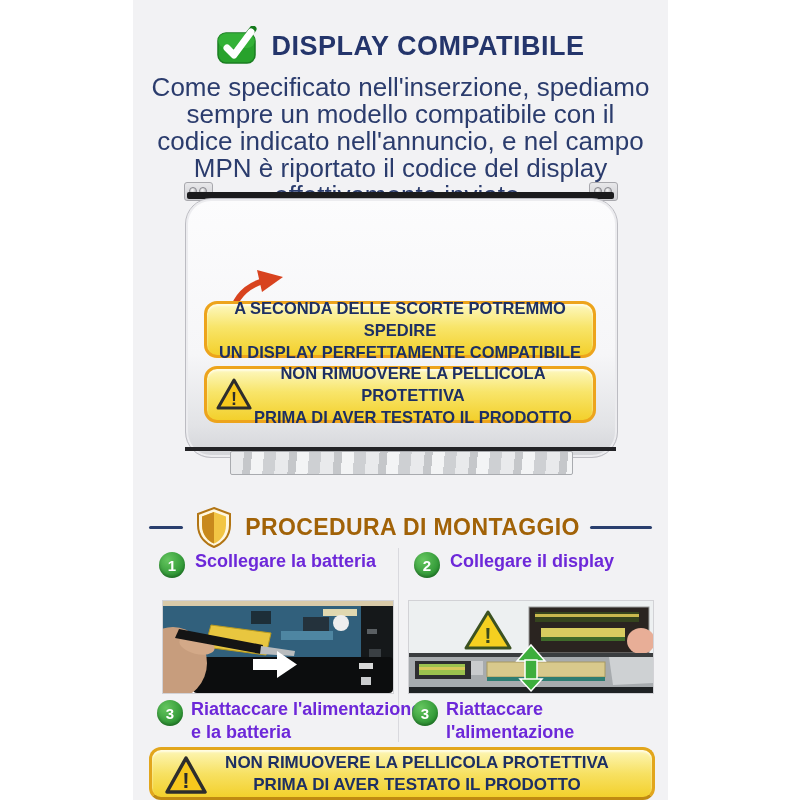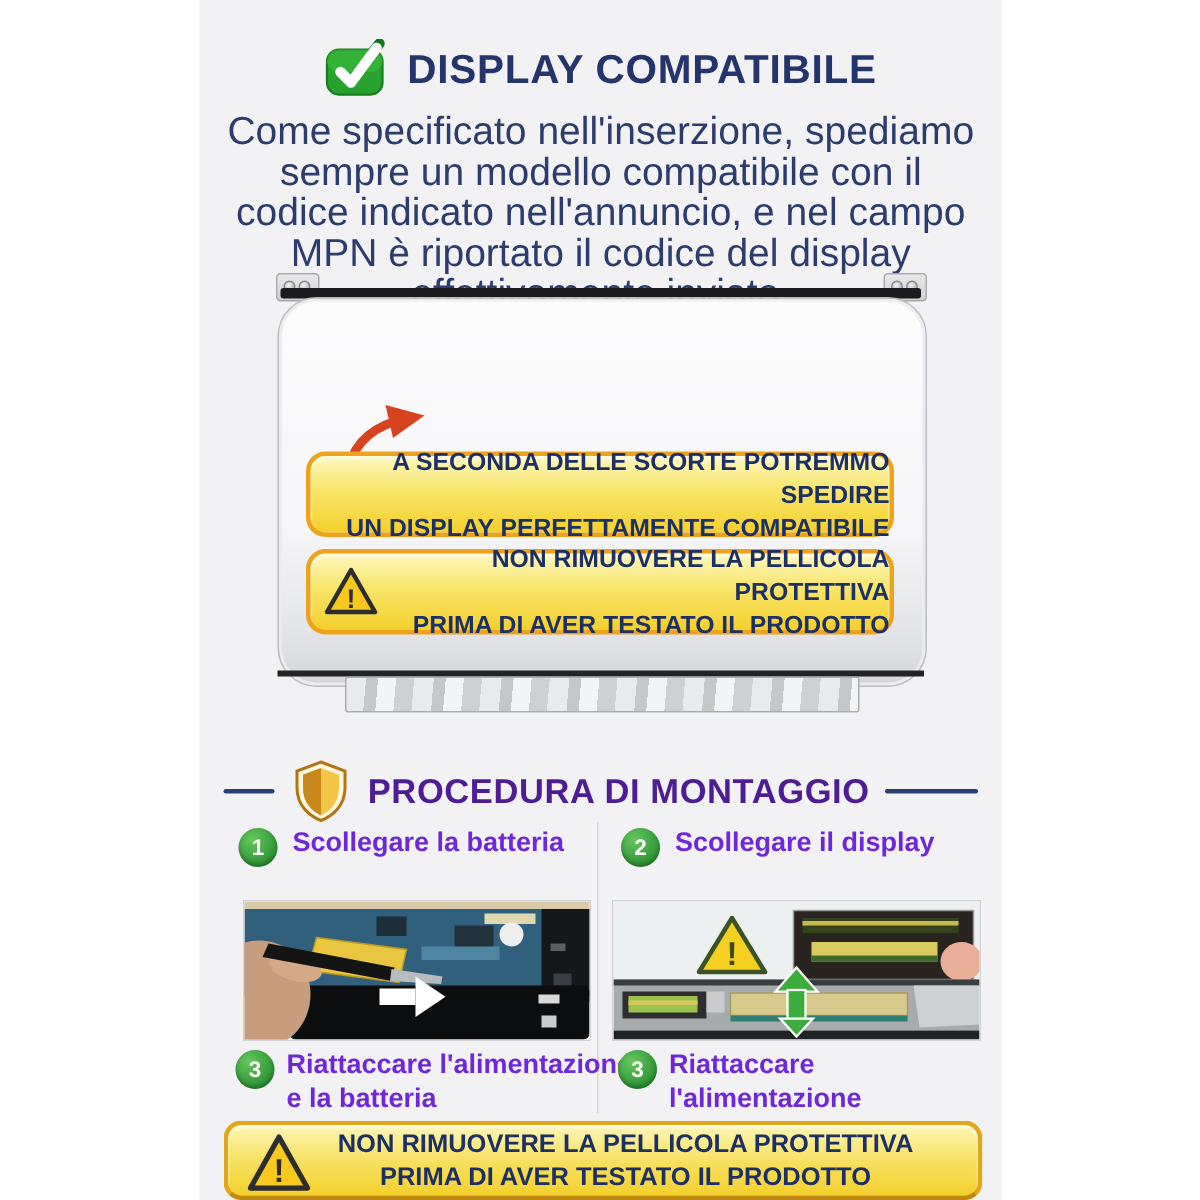--- a/index.html
+++ b/index.html
@@ -27,32 +27,32 @@
             background:linear-gradient(180deg,#fcfcfd 0%,#f6f6f8 60%,#e2e3e6 88%,#d3d4d8 100%);
             box-shadow:inset 0 0 0 2px #ececef;}
   .lcd-bottom-line{position:absolute;left:52px;top:447px;width:431px;height:4px;background:#232326;}
   .foil{position:absolute;left:97px;top:451px;width:341px;height:22px;border:1px solid #a9abaf;border-radius:2px;
         background:repeating-linear-gradient(95deg,#e9eaec 0 13px,#c5c7ca 13px 21px,#f3f4f5 21px 33px,#ced0d3 33px 45px);}
 
   
   .ylabel{position:absolute;left:71px;width:386px;height:51px;border:3px solid #eda41c;border-radius:13px;
           background:linear-gradient(180deg,#fdf8c0 0%,#f8e56a 45%,#f3d02c 100%);
           box-shadow:inset 0 2px 2px #fffce4;display:flex;flex-direction:column;justify-content:center;}
-  .ylabel .ln{text-align:right;font-size:16.5px;line-height:22px;font-weight:bold;color:#1d2f63;}
+  .ylabel .ln{text-align:center;font-size:16.5px;line-height:22px;font-weight:bold;color:#1d2f63;}
   .ylabel.with-tri .lines{margin-left:26px;}
   .tri-abs{position:absolute;left:9px;top:8px;}
 
   
   .red-arrow{position:absolute;left:88px;top:268px;}
 
   
   .proc-head{position:absolute;top:506px;left:0;width:100%;display:flex;align-items:center;justify-content:center;gap:10px;}
   .hline{height:3px;background:#2a3f6e;border-radius:2px;}
   .hline.l{width:34px;} .hline.r{width:62px;}
-  .proc-title{font-size:23px;font-weight:bold;color:#4c1d95;letter-spacing:.4px;}
+  .proc-title{font-size:23px;font-weight:bold;color:#a16207;letter-spacing:.4px;}
 
   
   .badge{position:absolute;width:26px;height:26px;border-radius:50%;
          background:radial-gradient(circle at 35% 30%,#65c65f,#2a9231 75%);
          box-shadow:inset 0 -2px 3px rgba(0,0,0,.25);
          color:#fff;font-size:15px;font-weight:bold;display:flex;align-items:center;justify-content:center;}
   .step-text{position:absolute;font-size:18px;line-height:23px;font-weight:600;color:#6d28d9;}
   .vdivider{position:absolute;left:265px;top:548px;width:1px;height:194px;background:#d9d9de;}
 
   
@@ -131,21 +131,21 @@
       <span class="hline r"></span>
     </div>
 
     <div class="badge" style="left:26px;top:552px;">1</div>
     <div class="step-text" style="left:62px;top:550px;">
       <div>Scollegare la batteria</div>
     </div>
 
     <div class="badge" style="left:281px;top:552px;">2</div>
     <div class="step-text" style="left:317px;top:550px;">
-      <div>Scollegare il display</div>
+      <div>Collegare il display</div>
     </div>
 
     <div class="vdivider"></div>
 
     <svg class="photo l" viewBox="0 0 230 92">
       <rect x="0" y="0" width="230" height="6" fill="#d9caa9"></rect>
       <rect x="0" y="5" width="230" height="58" fill="#31607c"></rect>
       <rect x="88" y="10" width="20" height="13" fill="#1d2e38"></rect>
       <rect x="140" y="16" width="26" height="16" fill="#24323c"></rect>
       <rect x="118" y="30" width="52" height="9" fill="#4e86a2"></rect>

